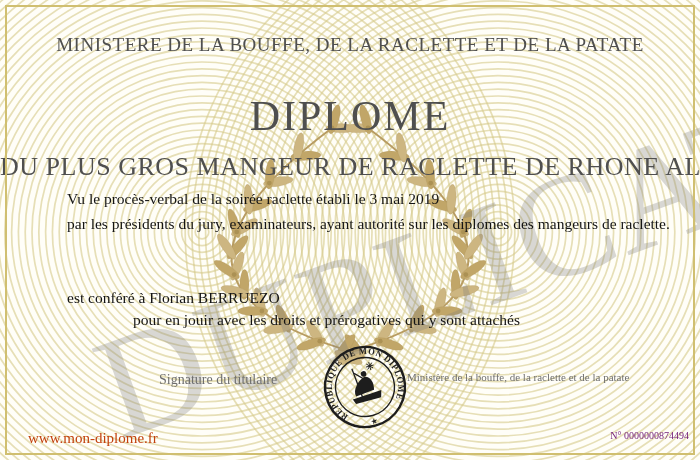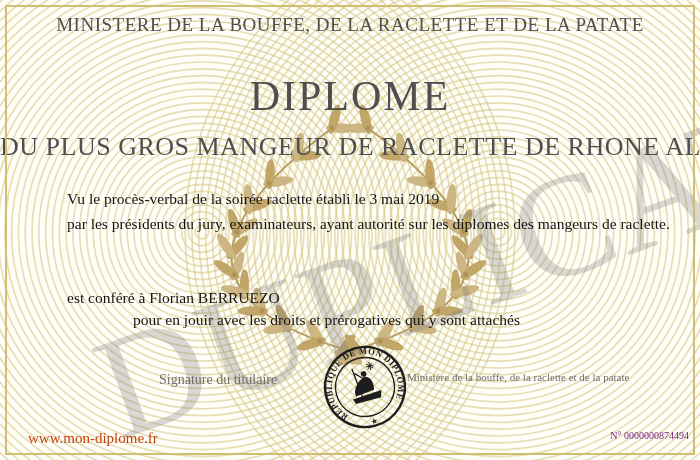--- a/index.html
+++ b/index.html
@@ -11,21 +11,21 @@
   .stem{fill:none;stroke:#b89c62;stroke-width:2;}
   .watermark{position:absolute;left:104px;top:336px;z-index:1;font-size:146px;line-height:.8;
         color:rgba(125,125,125,.30);letter-spacing:2px;white-space:nowrap;
         transform:rotate(-20deg);transform-origin:0 50%;}
   #seal{position:absolute;left:314px;top:336px;width:102px;height:102px;z-index:2;}
   .sc{fill:none;stroke:#1d1d1d;stroke-width:2.4;}
   .sc2{fill:none;stroke:#1d1d1d;stroke-width:1.4;}
   .sealtxt{font-family:"Liberation Serif",serif;font-size:9px;font-weight:bold;fill:#1d1d1d;letter-spacing:.6px;}
   .sealstar{font-size:8px;fill:#1d1d1d;}
   .txt{position:absolute;z-index:3;color:#141414;}
-  .center{left:0;right:0;text-align:center;}
+  .center{left:0;right:0;text-align:center;margin-top:20px;}
   .header{top:14px;font-size:19px;letter-spacing:.5px;color:#4f4f4f;}
   .title{top:72px;font-size:42px;letter-spacing:2px;color:#4f4f4f;}
   .subtitle{top:132px;font-size:26px;letter-spacing:.5px;color:#4f4f4f;white-space:nowrap;}
   .body-line{font-size:15.5px;}
   .l1{left:67px;top:190px;}
   .l2{left:67px;top:215px;font-family:Liberation Serif, serif;}
   .l3{left:67px;top:251px;}
   .l4{left:67px;top:289px;}
   .l5{left:133px;top:311px;}
   .sig{left:159px;top:372px;font-size:14px;color:#6e6e6e;}

